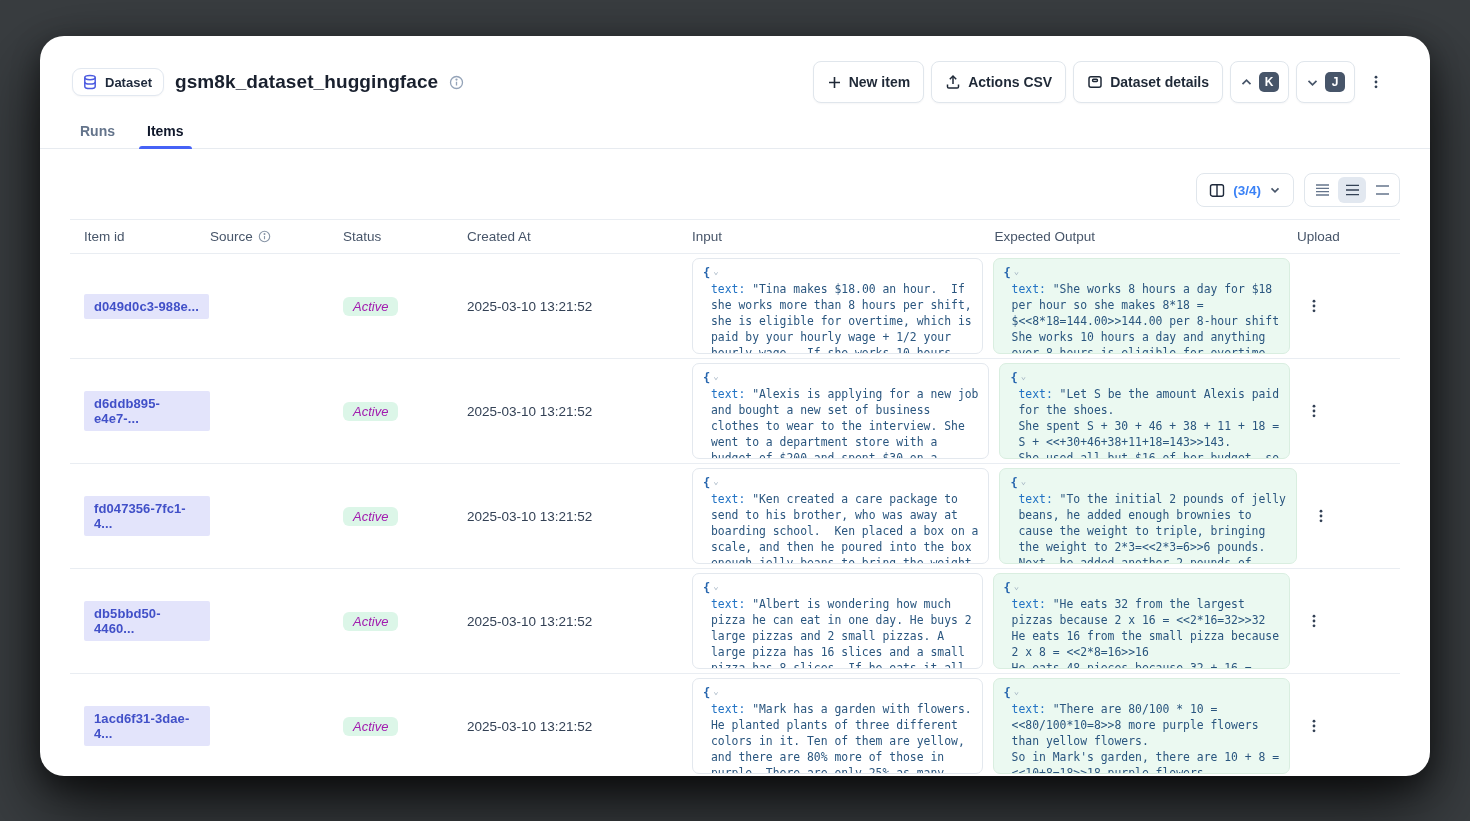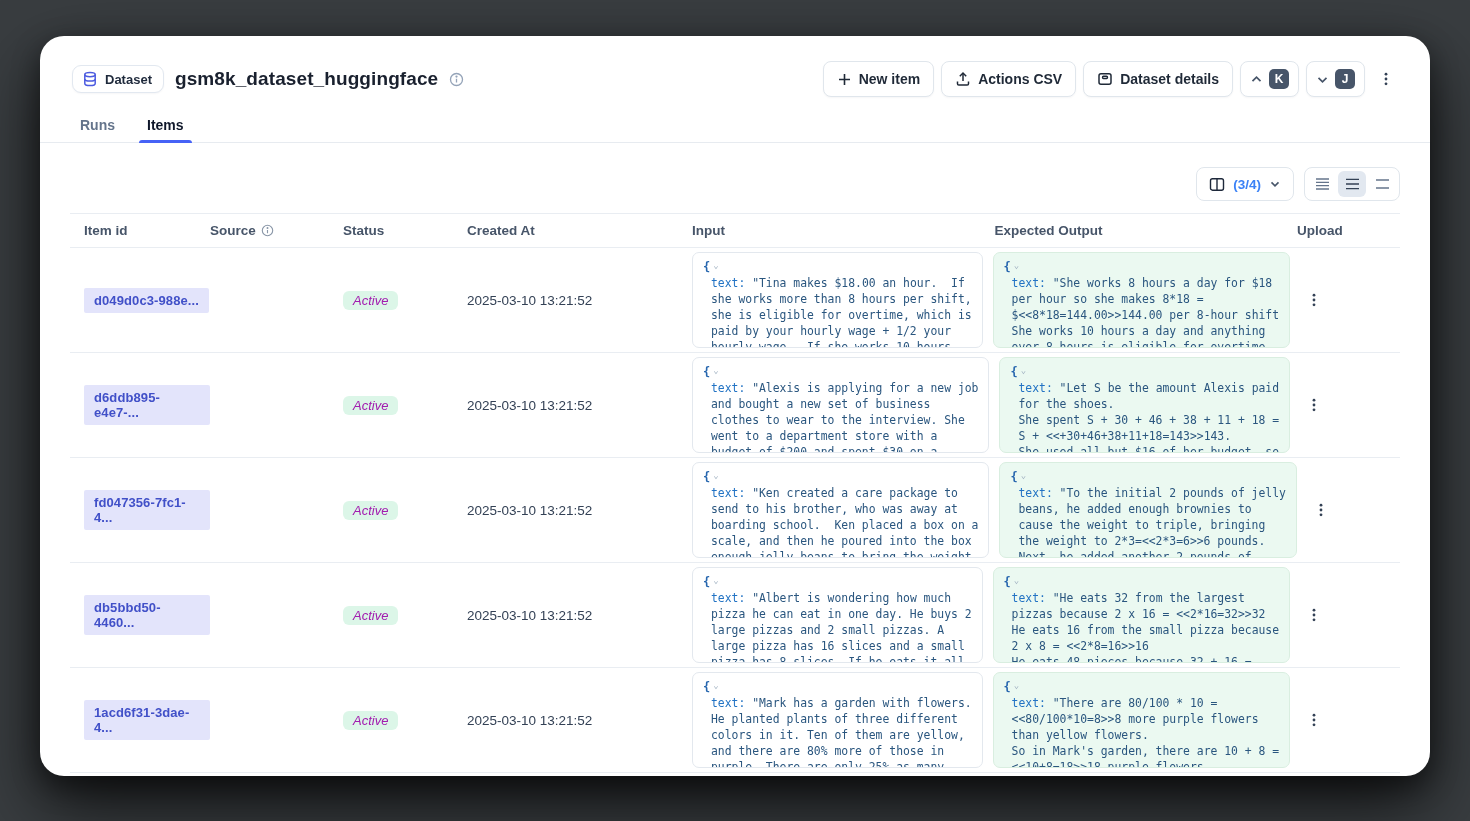--- a/index.html
+++ b/index.html
@@ -7,28 +7,28 @@
   body { background:#393d40; font-family:"Liberation Sans", sans-serif; }
 
   .window {
     position:absolute; left:40px; top:36px; width:1390px; height:740px;
     background:#ffffff; border-radius:24px;
     box-shadow:0 30px 70px rgba(0,0,0,.7), 0 10px 28px rgba(0,0,0,.45);
     overflow:hidden;
   }
 
   
-  .hdr { display:flex; justify-content:space-between; align-items:center; padding:25px 30px 0 32px; }
+  .hdr { display:flex; justify-content:space-between; align-items:center; padding:25px 40px 0 32px; }
   .hdr-left { display:flex; align-items:center; gap:11px; }
   .type-badge { display:flex; align-items:center; gap:7px; border:1px solid #e2e8f0; border-radius:9px;
     padding:5px 11px 5px 9px; background:#fff; box-shadow:0 1px 2px rgba(16,24,40,.04); }
   .type-badge .lbl { font-size:13px; font-weight:700; color:#1e293b; }
   .page-title { font-size:19px; font-weight:700; color:#19202e; letter-spacing:.1px; }
   .hdr-right { display:flex; align-items:center; gap:7px; }
-  .btn { display:flex; align-items:center; gap:7px; height:36px; padding:0 13px; background:#fff;
+  .btn { display:flex; align-items:center; gap:7px; height:42px; padding:0 13px; background:#fff;
     border:1px solid #e0e6ec; border-radius:8px; cursor:pointer; font-family:inherit;
     font-size:14px; font-weight:600; color:#1f2937; box-shadow:0 1px 2px rgba(16,24,40,.04); }
   .btn.icon-only { border:none; box-shadow:none; padding:0 6px; }
   .key-badge { display:inline-flex; align-items:center; justify-content:center; width:20px; height:20px;
     background:#475569; color:#fff; border-radius:5px; font-size:12px; font-weight:700; }
   .nav-btn { padding:0 9px; gap:6px; }
 
   
   .tabs { display:flex; gap:16px; padding:0 32px; margin-top:14px; border-bottom:1px solid #e7ebf0; }
   .tab { font-size:14px; padding:6px 8px 9px; cursor:pointer; position:relative; }
@@ -45,21 +45,21 @@
   .seg { display:flex; align-items:center; gap:2px; border:1px solid #e0e6ec; border-radius:8px;
     padding:3px; background:#fff; }
   .seg-item { width:28px; height:26px; display:flex; align-items:center; justify-content:center;
     border-radius:6px; cursor:pointer; background:transparent; border:none; }
   .seg-item.active { background:#e2e8f0; }
 
   
   .table { margin:12px 30px 0; }
   .thead, .trow { display:grid; grid-template-columns:140px 133px 124px 225px 1fr 1fr 103px; align-items:center; }
   .thead { height:35px; border-top:1px solid #e9edf2; border-bottom:1px solid #e9edf2; }
-  .th { font-size:13.5px; font-weight:700; color:#475569; display:flex; align-items:center; gap:5px; }
+  .th { font-size:13.5px; font-weight:400; color:#475569; display:flex; align-items:center; gap:5px; }
   .th:first-child { padding-left:14px; }
   .trow { height:105px; border-bottom:1px solid #e9edf2; }
   .td:first-child { padding-left:14px; }
   .id-badge { display:inline-block; background:#e3e4fb; color:#4150c8; font-size:13px; font-weight:700;
     padding:5px 10px; border-radius:2px; cursor:pointer; letter-spacing:.1px; }
   .status-badge { display:inline-block; background:#dcf6e8; color:#a21caf; font-size:13px; font-weight:500;
     padding:2px 10px; border-radius:6px;font-style:italic; }
   .created { font-size:13.5px; color:#334155; }
 
   .td-code { height:100%; display:flex; align-items:center; padding-right:10px; }

